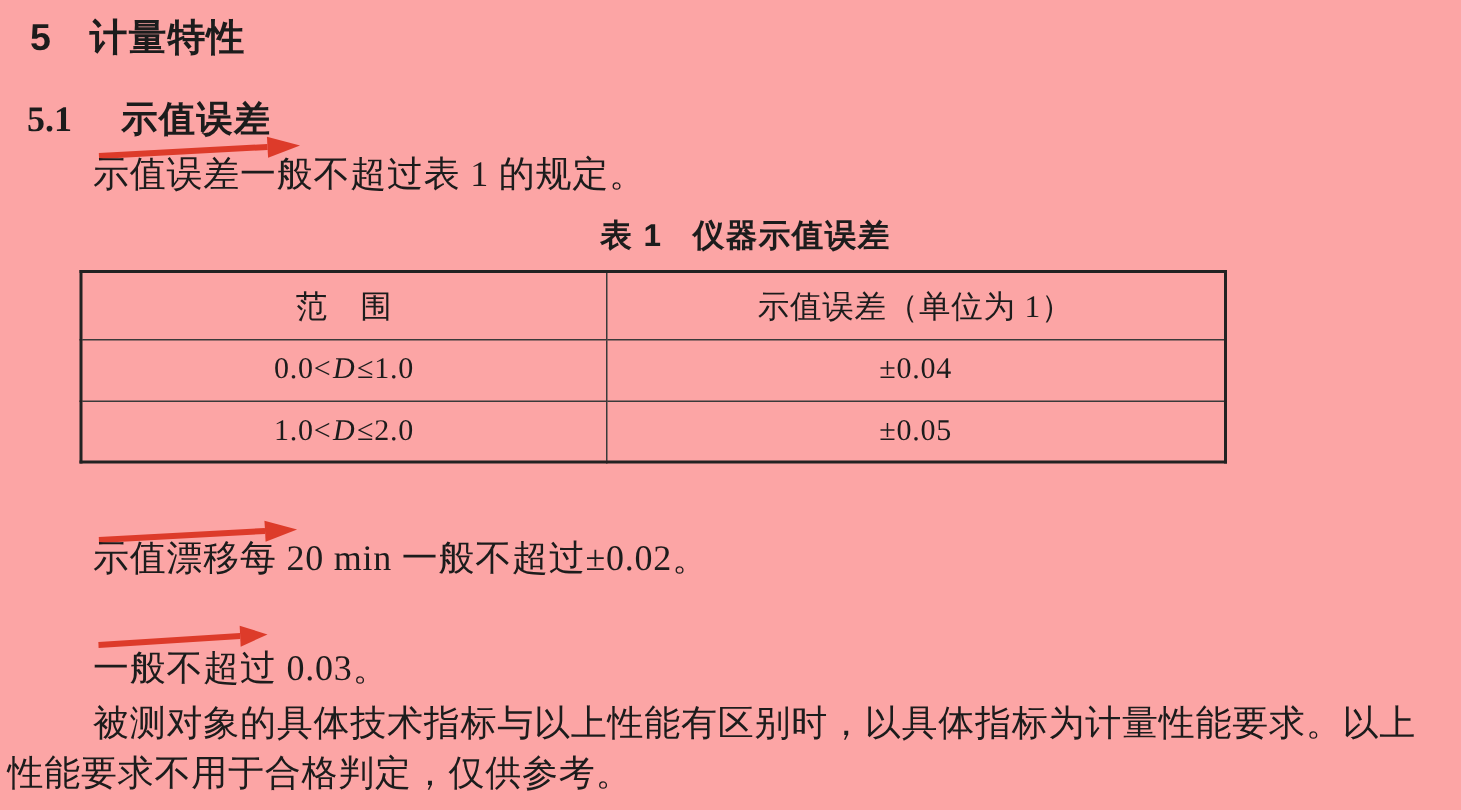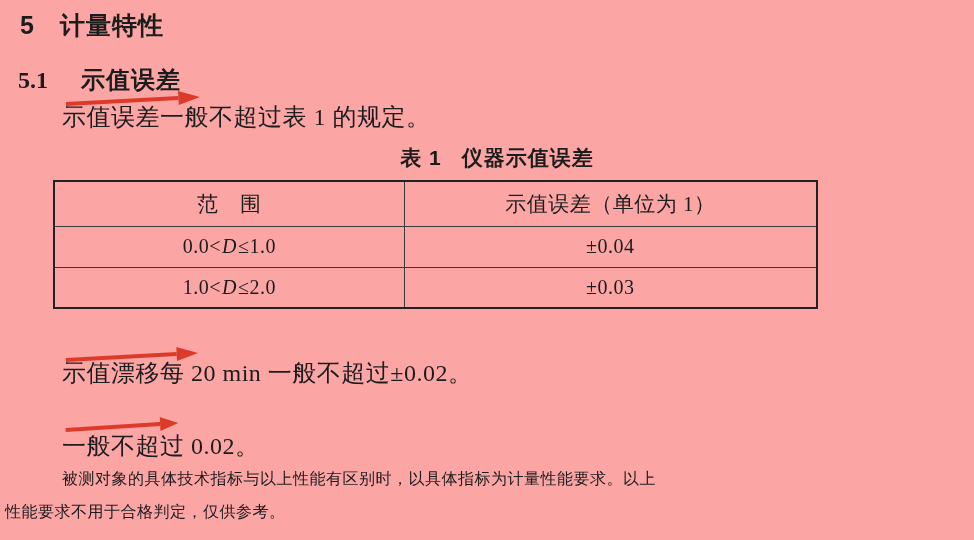--- a/index.html
+++ b/index.html
@@ -74,21 +74,21 @@
     font-weight:normal;
     font-size:20px;letter-spacing:0.5px;
   }
   .spec-table .col-range{width:45.9%;}
   .spec-table tr.hdr  td{height:45px;font-size:21px;}
   .spec-table tr.data td{height:41px;}
   .spec-table .var{font-style:italic;font-family:"Liberation Serif","DejaVu Serif",serif;padding:0 1px;}
 
   .closing-line{
     position:absolute;
-    font-size:16px;line-height:1.2;letter-spacing:0.5px;
+    font-size:24px;line-height:1.2;letter-spacing:0.5px;
     white-space:nowrap;
     text-align:center;
   }
   #closing1{left:62px;top:469px;}
   #closing2{left:5px;top:502px;}
 </style>
 </head>
 <body style="background: rgb(255, 255, 255);">
 
 <div class="page">
@@ -117,37 +117,37 @@
       <tr class="hdr">
         <td class="col-range">范　围</td>
         <td>示值误差（单位为 1）</td>
       </tr>
       <tr class="data">
         <td><span>0.0&lt;</span><span class="var">D</span><span>≤1.0</span></td>
         <td>±0.04</td>
       </tr>
       <tr class="data">
         <td><span>1.0&lt;</span><span class="var">D</span><span>≤2.0</span></td>
-        <td>±0.03</td>
+        <td>±0.05</td>
       </tr>
     </tbody>
   </table>
 
   <div class="annotation-arrow" id="arrow2">
     <svg viewBox="0 0 140 18" preserveAspectRatio="none" aria-hidden="true">
       <path d="M2 14 L116 8" stroke="currentColor" stroke-width="4" fill="none"></path>
       <polygon points="138,7 116.4,15.1 115.6,1.1" fill="currentColor"></polygon>
     </svg>
   </div>
   <div class="body-line" id="body52">示值漂移每 20 min 一般不超过±0.02。</div>
 
   <div class="annotation-arrow" id="arrow3">
     <svg viewBox="0 0 140 18" preserveAspectRatio="none" aria-hidden="true">
       <path d="M2 14 L116 8" stroke="currentColor" stroke-width="4" fill="none"></path>
       <polygon points="138,7 116.4,15.1 115.6,1.1" fill="currentColor"></polygon>
     </svg>
   </div>
-  <div class="body-line" id="body53">一般不超过 0.02。</div>
+  <div class="body-line" id="body53">一般不超过 0.03。</div>
 
   <div class="closing-line" id="closing1">被测对象的具体技术指标与以上性能有区别时，以具体指标为计量性能要求。以上</div>
   <div class="closing-line" id="closing2">性能要求不用于合格判定，仅供参考。</div>
 
 </div>
 
 </body></html>

